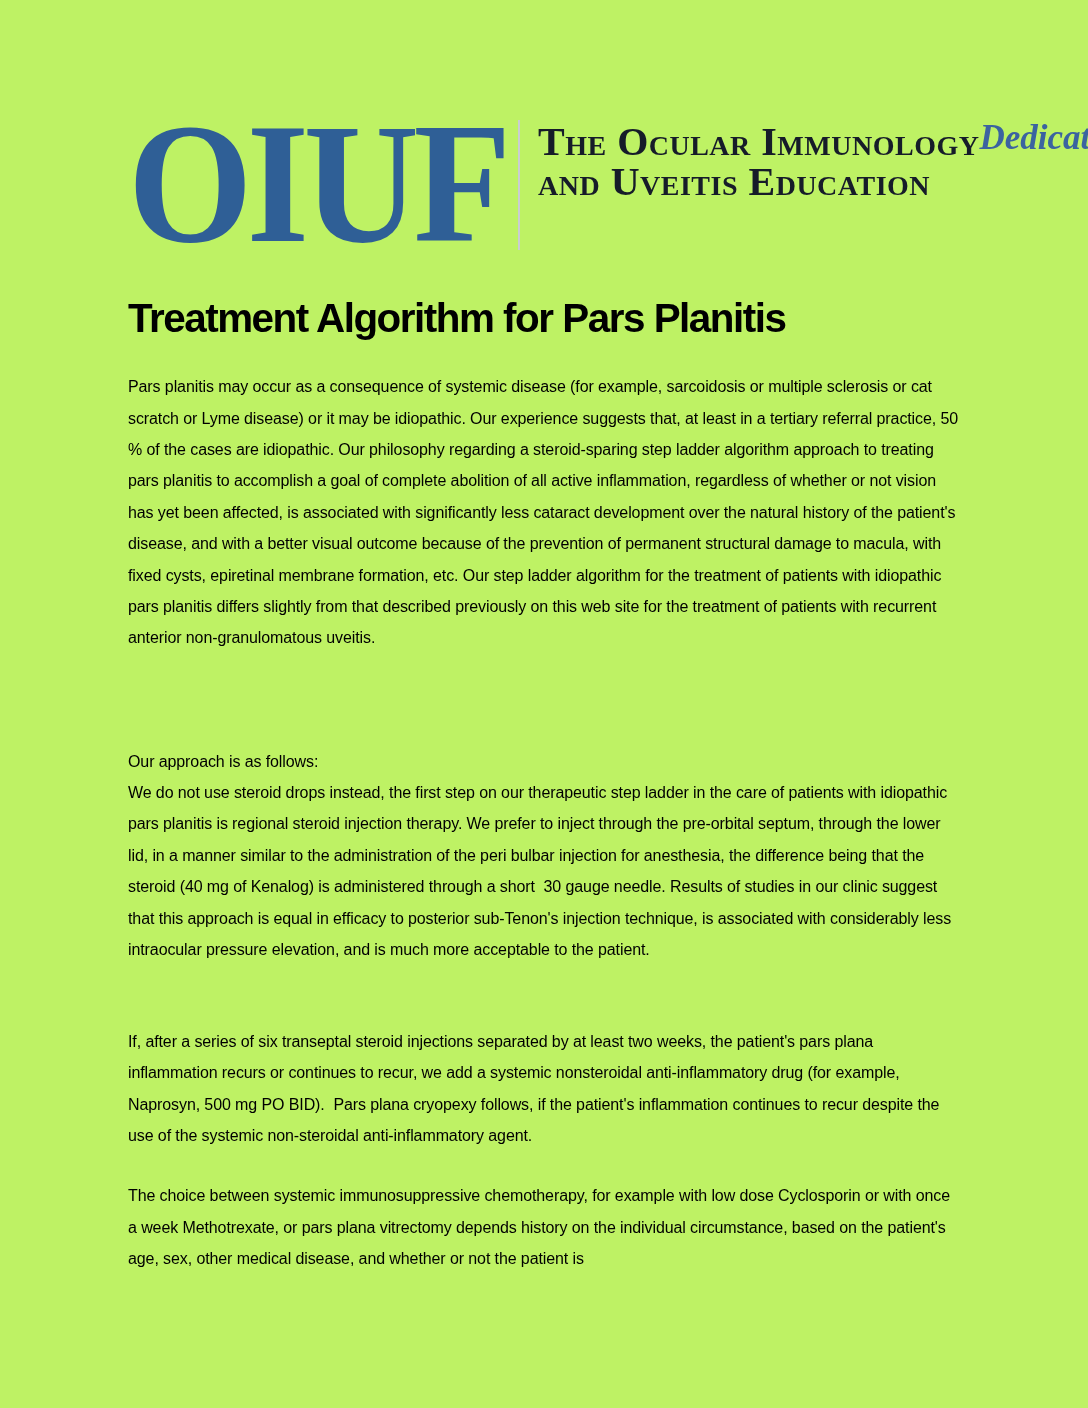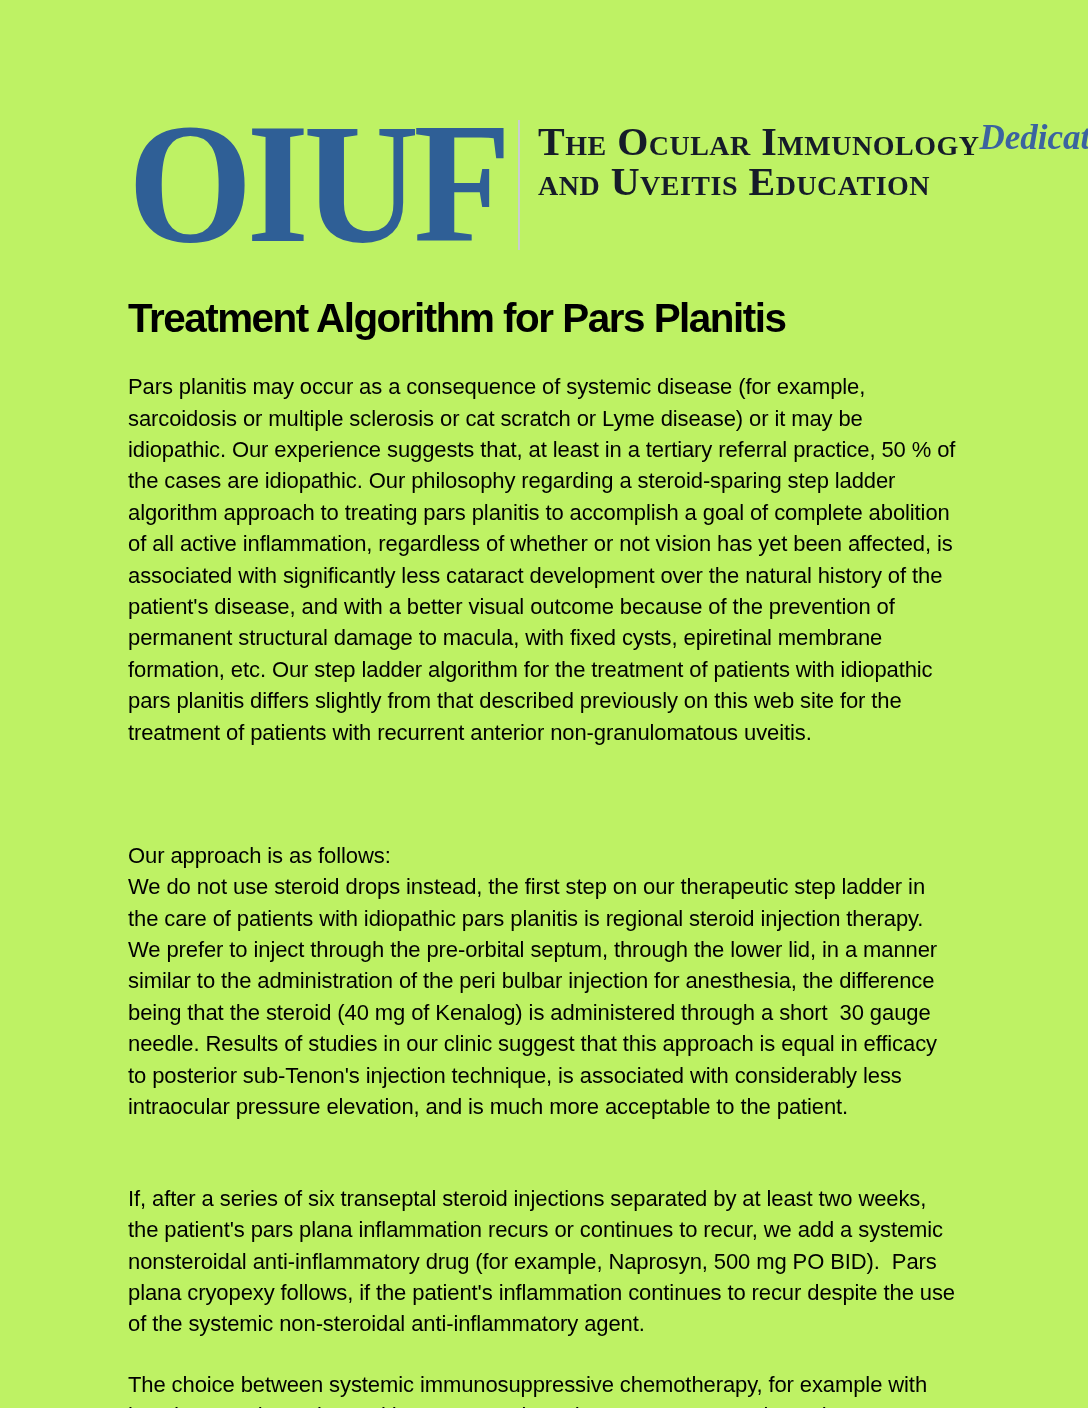--- a/index.html
+++ b/index.html
@@ -84,21 +84,21 @@
     white-space: nowrap;
   }
   .article-author {
     font-size: 20px;
     font-weight: bold;
     letter-spacing: -0.3px;
     color: #000000;
     margin-bottom: 26px;
   }
   .body-para {
-    font-size: 22px;
+    font-size: 16px;
     letter-spacing: -0.1px;
     line-height: 31.4px;
     margin-bottom: 29px;
     white-space: pre-wrap;
     max-width: 836px;
   }
   .para-lead {
     display: block;
   }
 </style>
@@ -123,15 +123,15 @@
 
 
   <p class="body-para">Pars planitis may occur as a consequence of systemic disease (for example, sarcoidosis or multiple sclerosis or cat scratch or Lyme disease) or it may be idiopathic. Our experience suggests that, at least in a tertiary referral practice, 50 % of the cases are idiopathic. Our philosophy regarding a steroid-sparing step ladder algorithm approach to treating pars planitis to accomplish a goal of complete abolition of all active inflammation, regardless of whether or not vision has yet been affected, is associated with significantly less cataract development over the natural history of the patient's disease, and with a better visual outcome because of the prevention of permanent structural damage to macula, with fixed cysts, epiretinal membrane formation, etc. Our step ladder algorithm for the treatment of patients with idiopathic pars planitis differs slightly from that described previously on this web site for the treatment of patients with recurrent anterior non-granulomatous uveitis.</p>
 
   <p class="body-para">
     <span class="para-lead">Our approach is as follows:</span><span>We do not use steroid drops instead, the first step on our therapeutic step ladder in the care of patients with idiopathic pars planitis is regional steroid injection therapy. We prefer to inject through the pre-orbital septum, through the lower lid, in a manner similar to the administration of the peri bulbar injection for anesthesia, the difference being that the steroid (40 mg of Kenalog) is administered through a short  30 gauge needle. Results of studies in our clinic suggest that this approach is equal in efficacy to posterior sub-Tenon's injection technique, is associated with considerably less intraocular pressure elevation, and is much more acceptable to the patient.</span>
   </p>
 
   <p class="body-para">If, after a series of six transeptal steroid injections separated by at least two weeks, the patient's pars plana inflammation recurs or continues to recur, we add a systemic nonsteroidal anti-inflammatory drug (for example, Naprosyn, 500 mg PO BID).  Pars plana cryopexy follows, if the patient's inflammation continues to recur despite the use of the systemic non-steroidal anti-inflammatory agent.</p>
 
-  <p class="body-para">The choice between systemic immunosuppressive chemotherapy, for example with low dose Cyclosporin or with once a week Methotrexate, or pars plana vitrectomy studies greatly on the individual circumstance, based on the patient's age, sex, other medical disease, and whether or not the patient is</p>
+  <p class="body-para">The choice between systemic immunosuppressive chemotherapy, for example with low dose Cyclosporin or with once a week Methotrexate, or pars plana vitrectomy depends history on the individual circumstance, based on the patient's age, sex, other medical disease, and whether or not the patient is</p>
 
 </div>
 
 </body></html>

